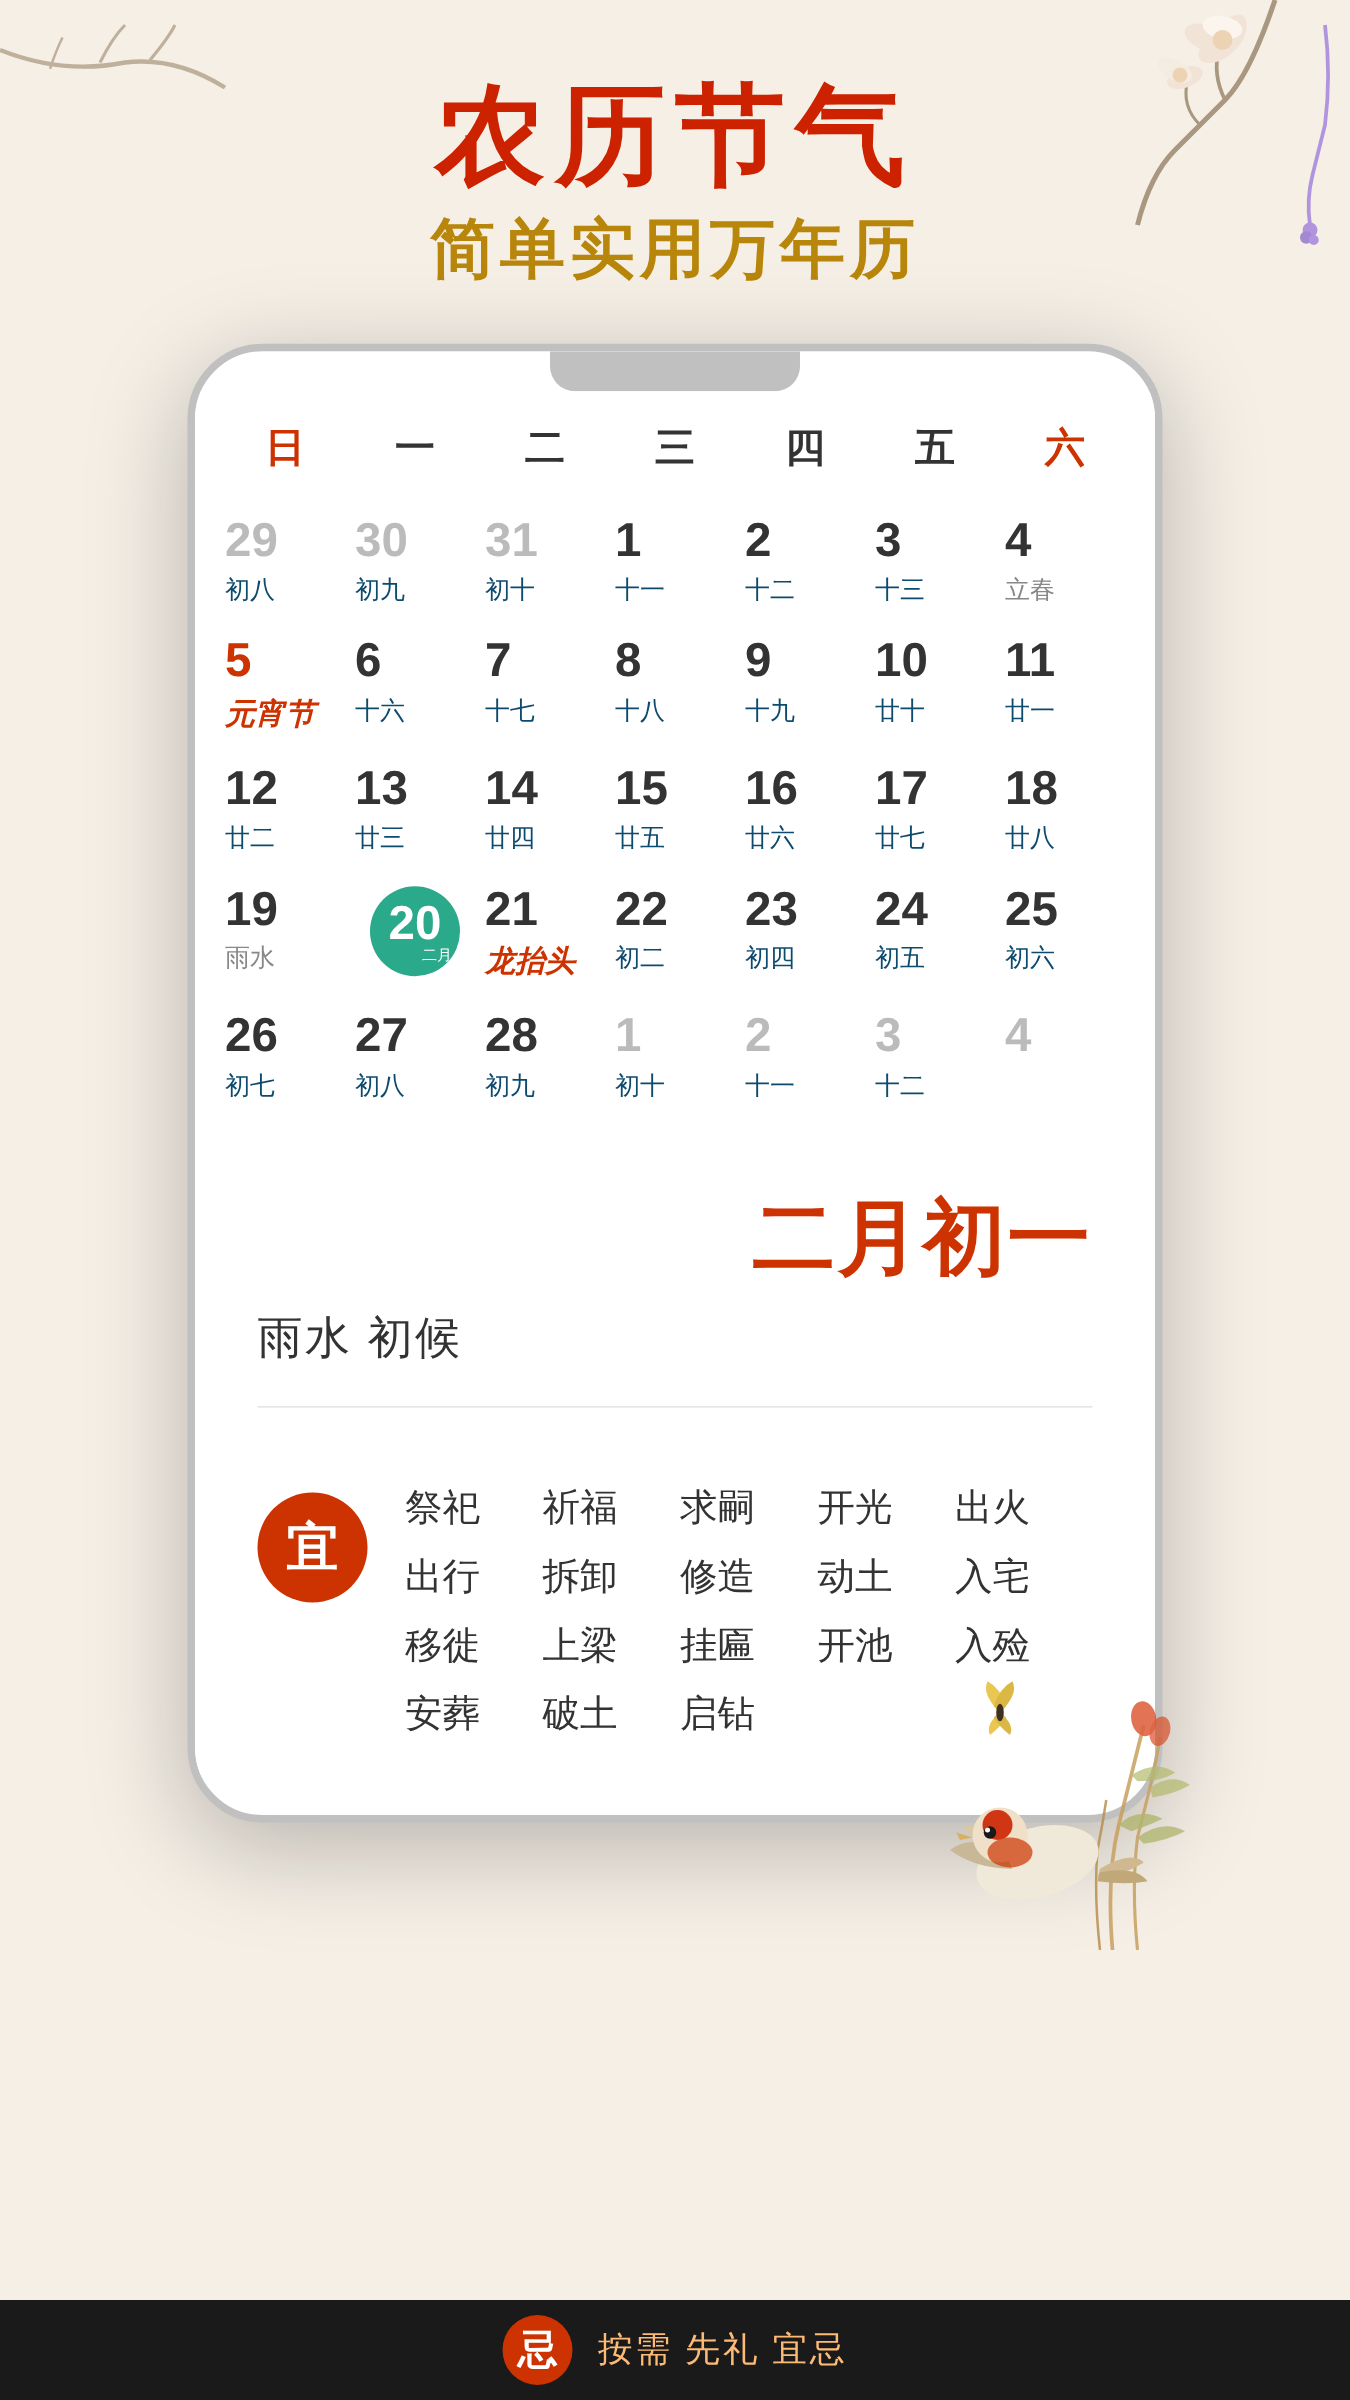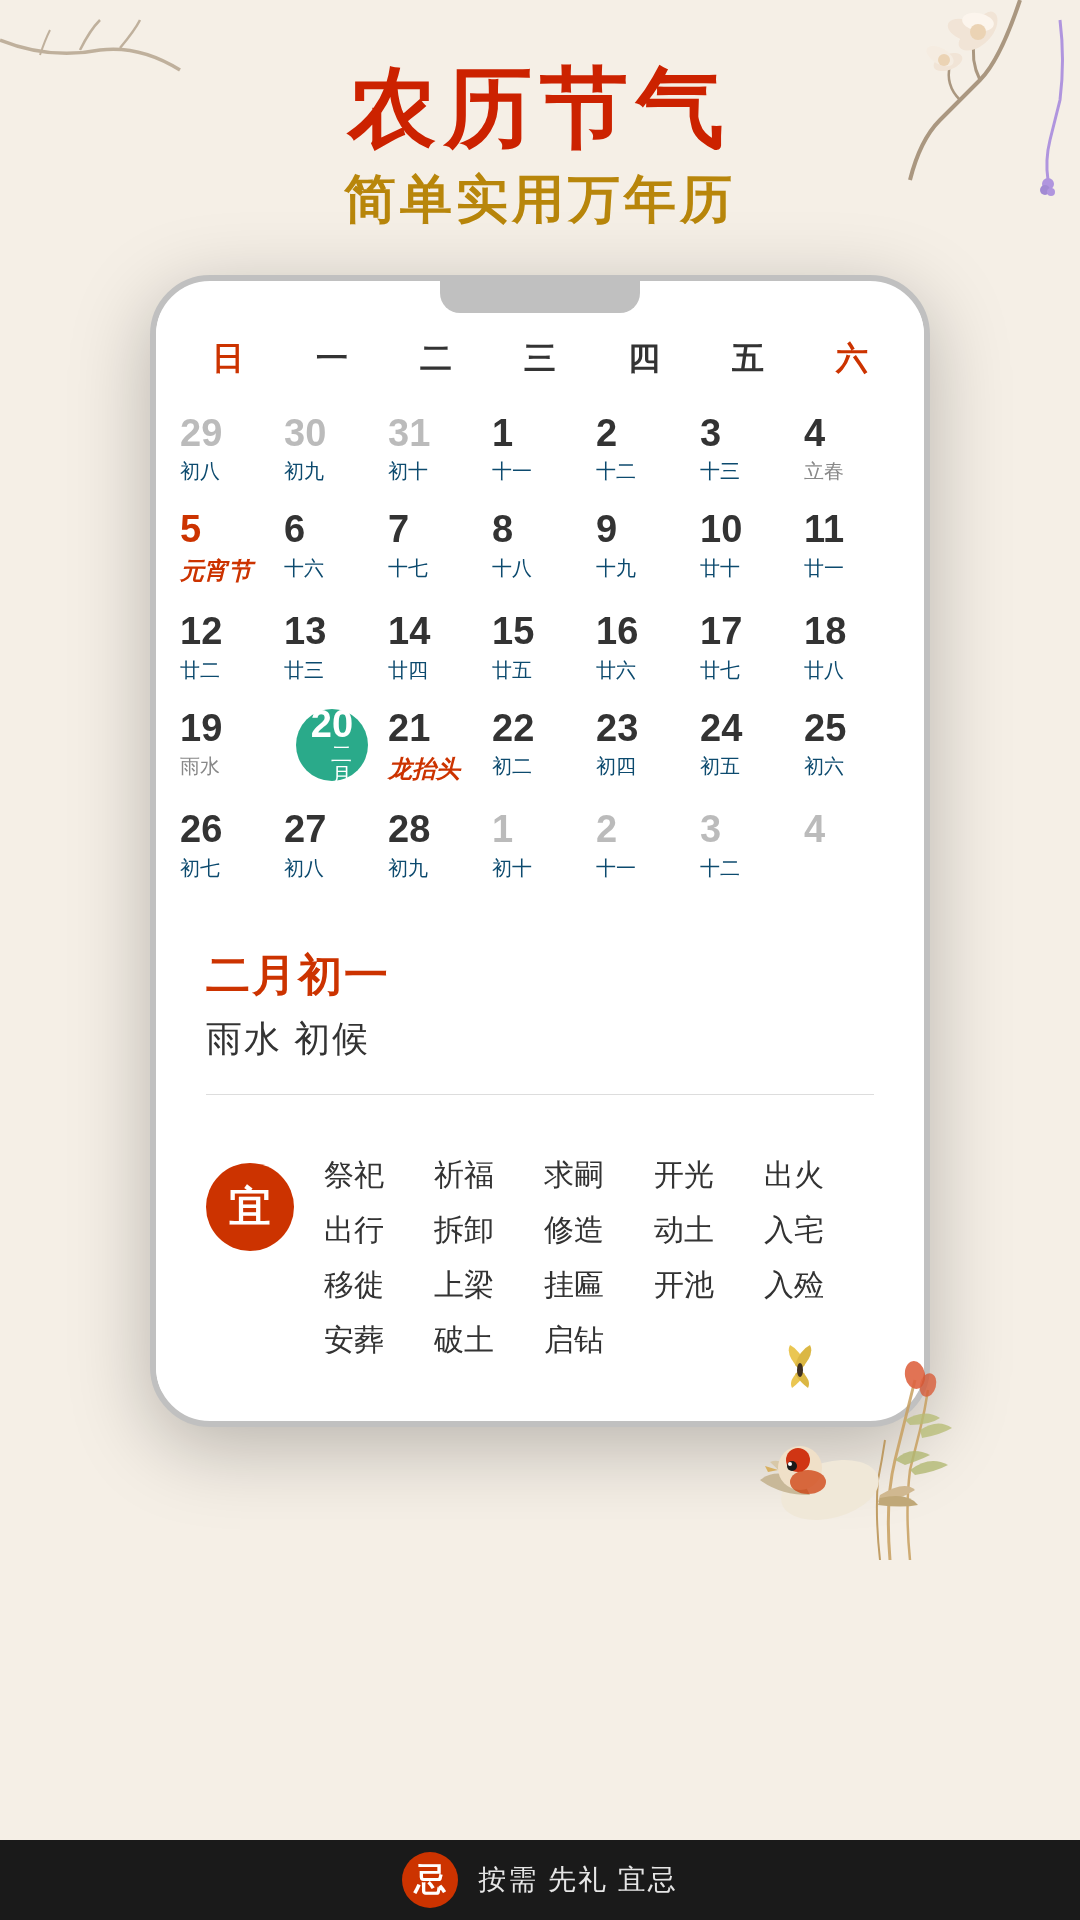--- a/index.html
+++ b/index.html
@@ -140,39 +140,40 @@
       align-items: center;
       justify-content: center;
       margin: 0 auto;
     }
     .cal-today-wrap .cal-day-num {
       color: #fff;
       font-size: 38px;
     }
     .cal-today-wrap .cal-today-sub {
       color: #fff;
-      font-size: 21px;
+      font-size: 12px;
       line-height: 1;
       margin-left: 35px;
     }
 
     
     .info-panel {
       background: #fff;
       margin: 0;
       padding: 36px 50px 30px;
       position: relative;
       z-index: 2;
     }
     .info-date-label {
       color: #cc3300;
-      font-size: 44px;
+      font-size: 66px;
       font-weight: 700;
       letter-spacing: 2px;
       margin-bottom: 10px;
+      text-align: right;
     }
     .info-solar-term {
       color: #333;
       font-size: 36px;
       margin-bottom: 30px;
       letter-spacing: 2px;
     }
 
     .info-divider {
       border: none;
@@ -234,21 +235,21 @@
     .bottom-bar-icon {
       width: 56px;
       height: 56px;
       background: #cc3300;
       border-radius: 50%;
       display: flex;
       align-items: center;
       justify-content: center;
     }
     .bottom-bar-text {
-      color: #e5e5e5;
+      color: #fdba74;
       font-size: 28px;
       letter-spacing: 2px;
     }
 
     
     .flower-decoration {
       position: absolute;
       top: 0;
       right: 0;
       width: 260px;

